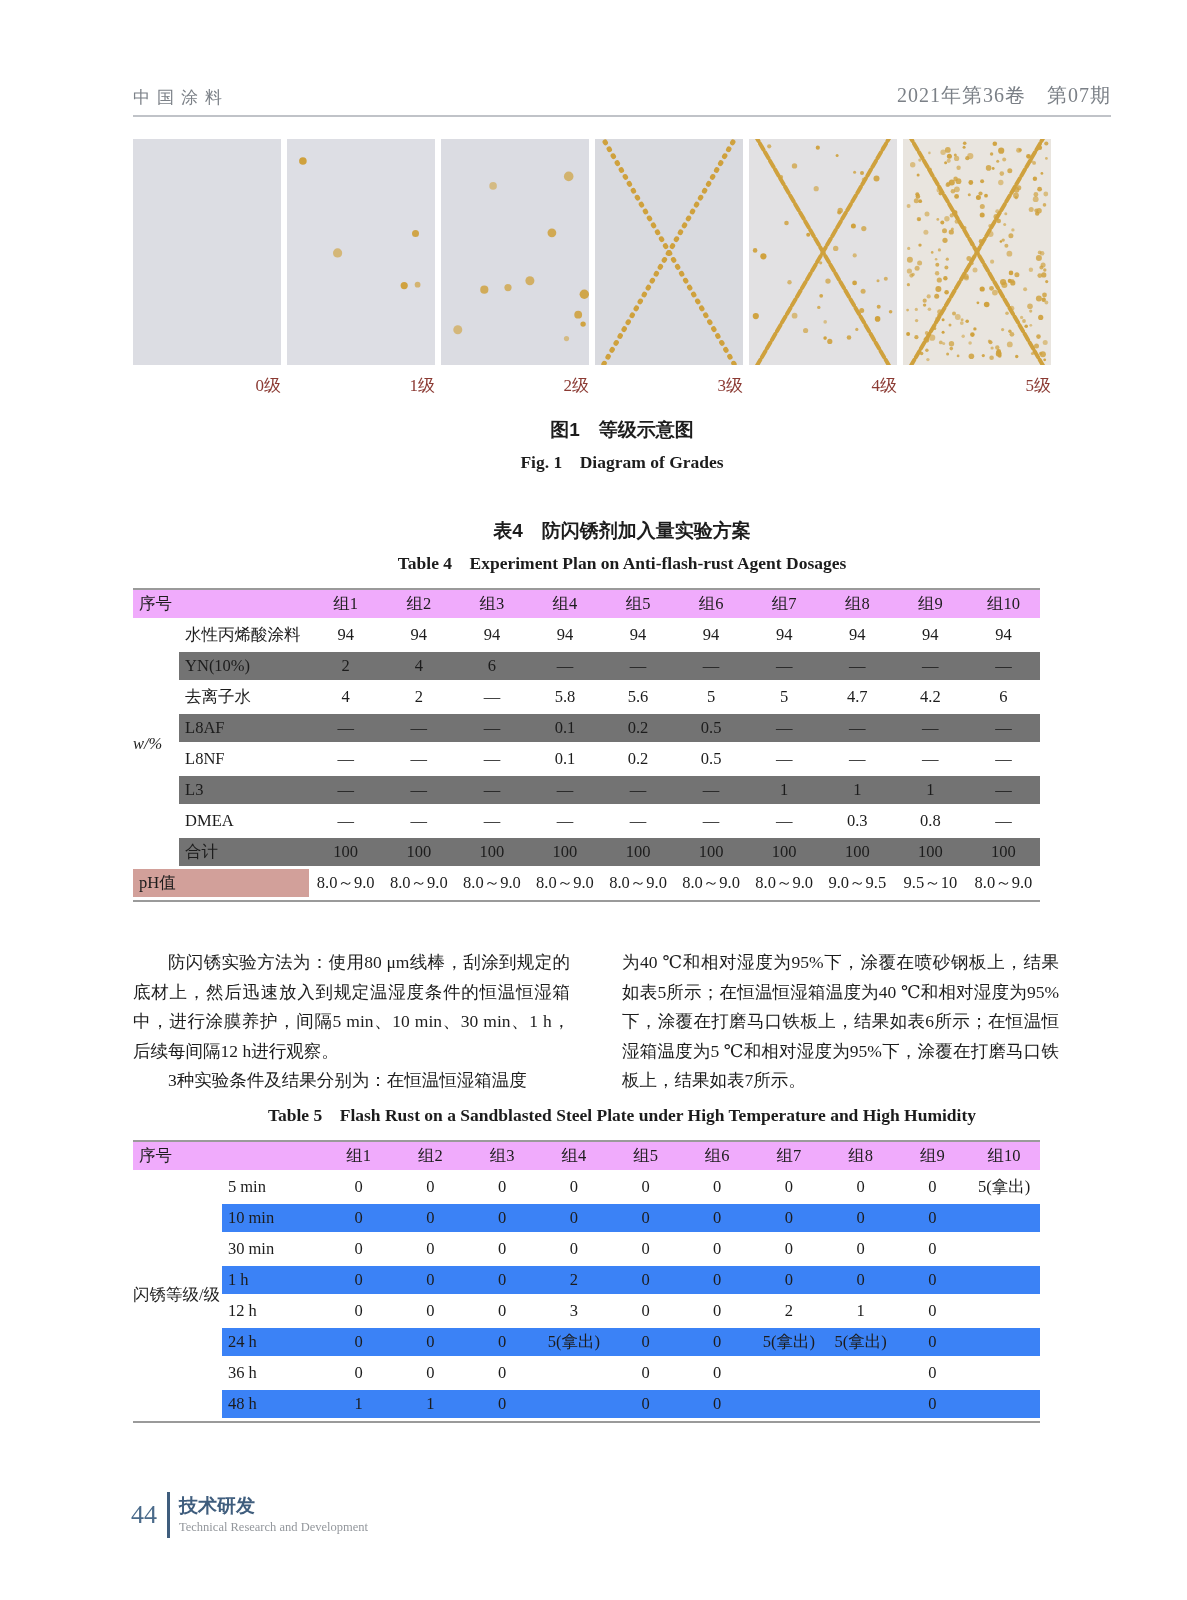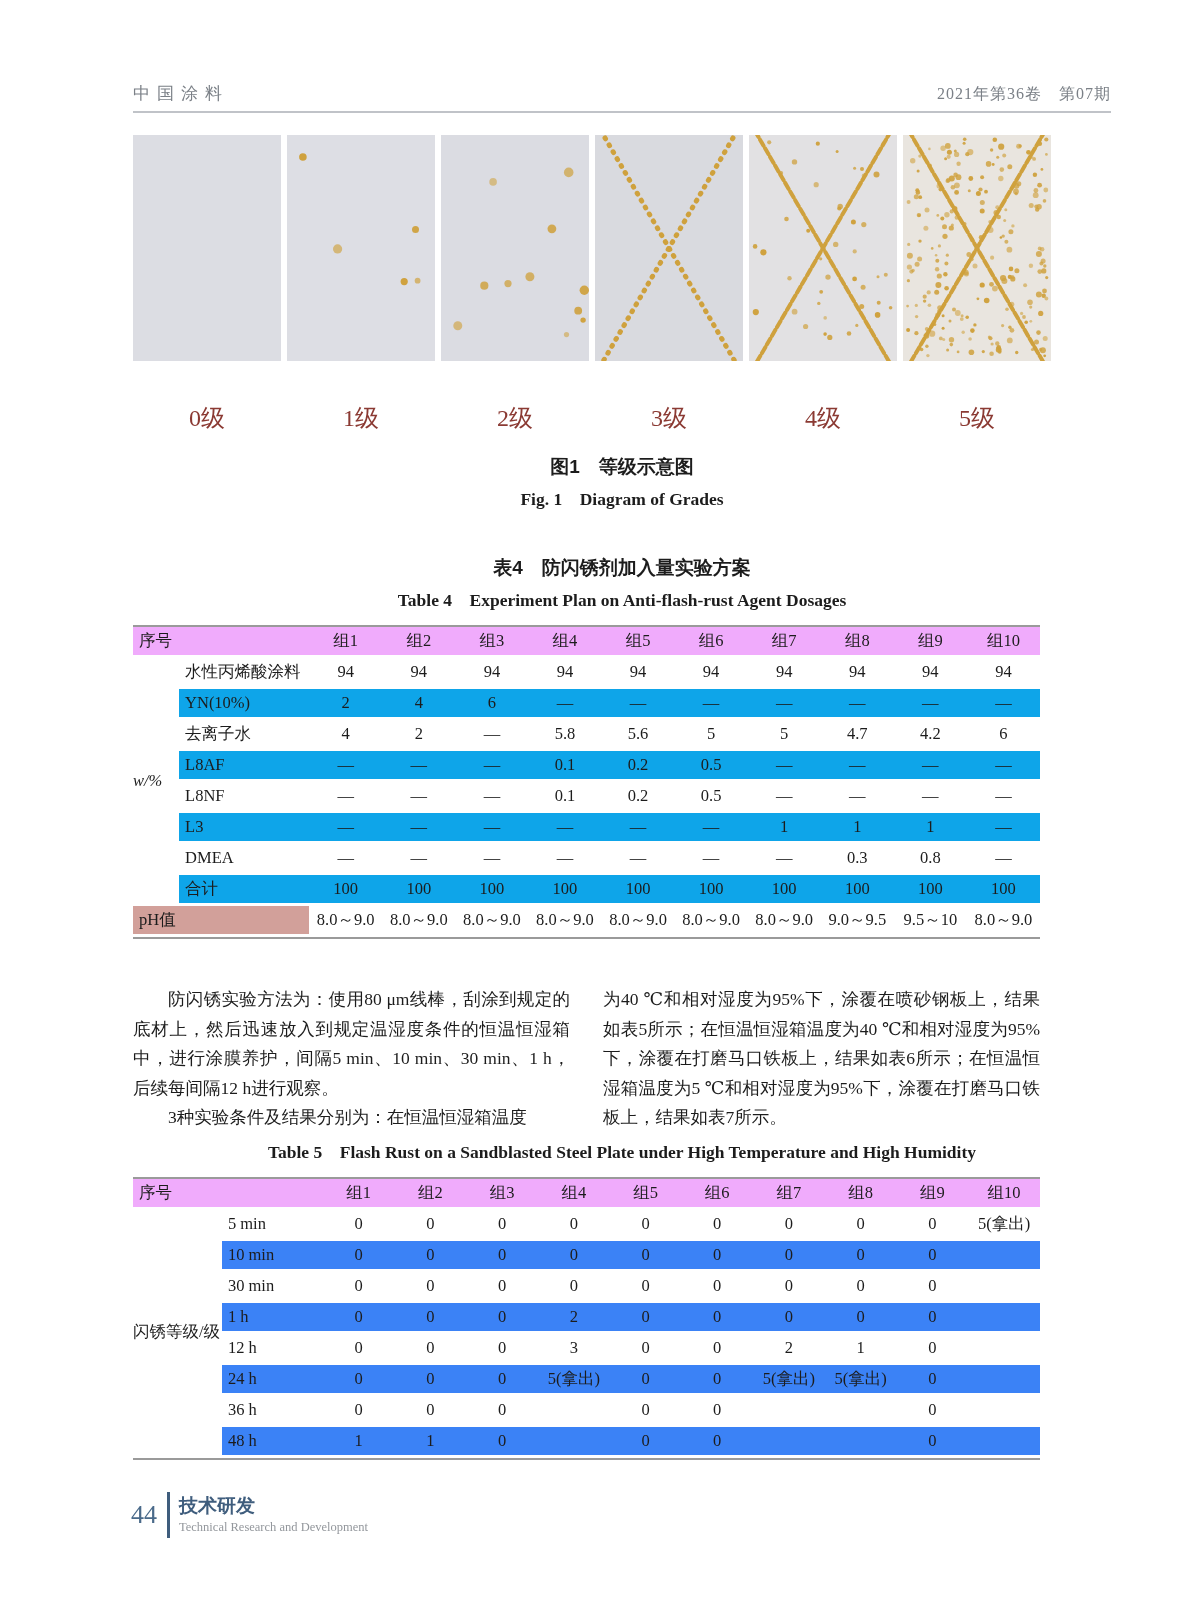--- a/index.html
+++ b/index.html
@@ -9,28 +9,28 @@
     overflow:hidden;
   }
   .inner{padding:0 76px 0 133px;}
 
   
   .page-header{
     padding-top:82px;display:flex;justify-content:space-between;align-items:flex-end;
     border-bottom:2px solid #c0c3c8;padding-bottom:6px;
   }
   .journal-name{font-size:17px;color:#7b8087;letter-spacing:7px;}
-  .issue-info{font-size:16px;color:#7b8087;letter-spacing:1px;}
+  .issue-info{font-size:20px;color:#7b8087;letter-spacing:1px;}
 
   
   .panel-row{margin-top:22px;display:flex;gap:6px;}
   .grade-panel{width:148px;height:226px;position:relative;overflow:hidden;}
   .grade-panel svg{position:absolute;left:0;top:0;}
   .label-row{display:flex;gap:6px;margin-top:9px;}
-  .grade-label{width:148px;text-align:center;color:#8b3a33;font-size:24px;margin-top:32px;}
+  .grade-label{width:148px;text-align:right;color:#8b3a33;font-size:17px;}
 
   .fig-caption-zh,.tbl-title-zh{
     text-align:center;font-family:"Liberation Sans","DejaVu Sans",sans-serif;
     font-weight:bold;font-size:19px;margin-top:20px;
   }
   .fig-caption-en,.tbl-title-en{
     text-align:center;font-weight:bold;font-size:17.5px;margin-top:7px;
   }
 
   
@@ -41,28 +41,28 @@
     border-top:2px solid #9a9a9a;border-bottom:2px solid #9a9a9a;
   }
   table.data-table th,table.data-table td{
     font-weight:normal;text-align:center;height:28px;padding:0;
     border-bottom:3px solid #ffffff;overflow:hidden;white-space:nowrap;
   }
   table.data-table thead th{background:#f0abfc;}
   table.data-table thead th.corner{text-align:left;padding-left:6px;}
   td.row-label{text-align:left !important;padding-left:6px !important;}
   td.unit-cell{background:#ffffff !important;text-align:left !important;font-style:italic;}
-  #table4 tr.pink td{background:#0ea5e9;}
+  #table4 tr.pink td{background:#737373;}
   #table5 tr.pink td{background:#3b82f6;}
   tr td.unit-cell{background:#ffffff !important;}
   td.ph-label{background:#d2a09a;text-align:left !important;padding-left:6px !important;}
   #table5 td.unit-cell{white-space:normal;line-height:26px;}
 
   
-  .body-text{display:flex;gap:33px;margin-top:46px;}
+  .body-text{display:flex;gap:52px;margin-top:46px;}
   .col{width:437px;font-size:17.5px;line-height:29.5px;text-align:justify;}
   .col p{margin:0;}
   .col p.indent{text-indent:2em;}
 
   
   .page-footer{position:absolute;left:131px;top:1492px;display:flex;align-items:center;}
   .page-num{font-size:26px;color:#4a6a8a;margin-right:10px;}
   .footer-bar{width:3px;height:46px;background:#3f5d7d;margin-right:9px;}
   .footer-section-zh{
     font-family:"Liberation Sans","DejaVu Sans",sans-serif;

